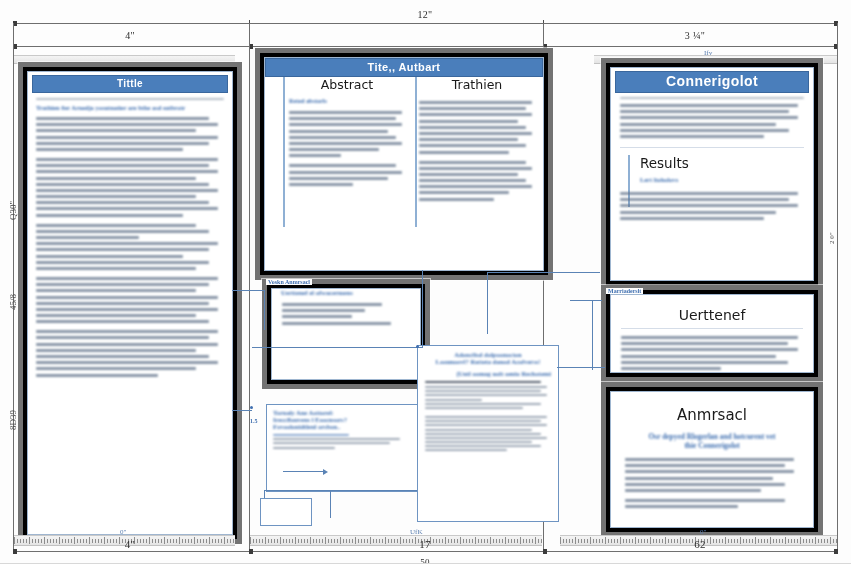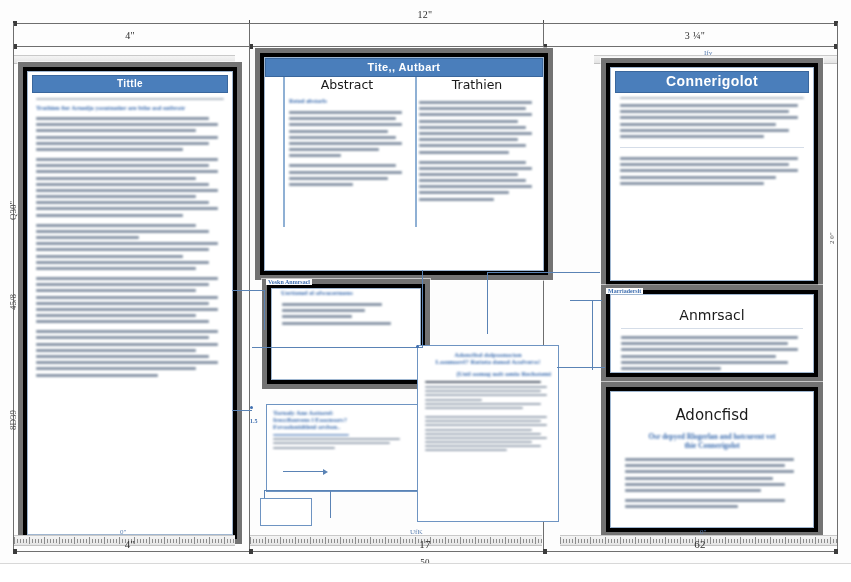--- a/index.html
+++ b/index.html
@@ -306,50 +306,55 @@
           <div class="tl s97"></div>
             <div class="tl s92"></div>
             <div class="tl s97"></div>
           <div class="tl s85"></div>
             <div class="tl s92"></div>
             <div class="tl s78"></div>
         </div>
 
         <div class="rule" style="margin:9px 0 7px;"></div>
 
+        <div style="position:relative;padding-left:20px;">
+          <div class="accent-bar" style="left:8px;top:0;height:52px;"></div>
+          <div class="doc-heading" style="font-size:13.5px;text-align:left;margin-bottom:5px;">Results</div>
+          <div class="sub-heading blur" style="font-size:6.4px;">Lert ltoholovs</div>
+        </div>
         <div class="blur" style="margin-top:9px;">
           <div class="tl s97"></div>
             <div class="tl s92"></div>
             <div class="tl s97"></div>
           <div class="tl s85"></div>
             <div class="tl s78"></div>
         </div>
       </div>
     </div>
   </div>
 
   <div class="panel" style="left:601px;top:285px;width:212px;height:87px;">
     <div class="panel-inner">
-      <div class="doc-heading" style="font-size:14px;margin:12px 0 4px;">Anmrsacl</div>
+      <div class="doc-heading" style="font-size:14px;margin:12px 0 4px;">Uerttenef</div>
       <div class="rule" style="margin:5px 10px 7px;"></div>
       <div class="blur" style="padding:0 10px;">
         <div class="tl s97"></div>
           <div class="tl s92"></div>
           <div class="tl s97"></div>
         <div class="tl s85"></div>
           <div class="tl s92"></div>
           <div class="tl s55"></div>
       </div>
     </div>
   </div>
   <span class="panel-tag" style="left:606px;top:288px;">Marriaderslt</span>
 
   <div class="panel" style="left:601px;top:382px;width:212px;height:145px;">
     <div class="panel-inner">
-      <div class="doc-heading" style="font-size:15px;margin:14px 0 8px;">Adoncfisd</div>
+      <div class="doc-heading" style="font-size:15px;margin:14px 0 8px;">Anmrsacl</div>
       <div class="sub-heading blur" style="font-size:7.4px;text-align:center;">Osr depyed Rlogerlan and hotcurent vet</div>
       <div class="sub-heading blur" style="font-size:7.4px;text-align:center;margin-bottom:8px;">thie Connerigolot</div>
       <div class="blur" style="padding:0 14px;">
         <div class="para">
           <div class="tl s97"></div>
             <div class="tl s92"></div>
             <div class="tl s97"></div>
           <div class="tl s85"></div>
             <div class="tl s92"></div>
             <div class="tl s78"></div>

